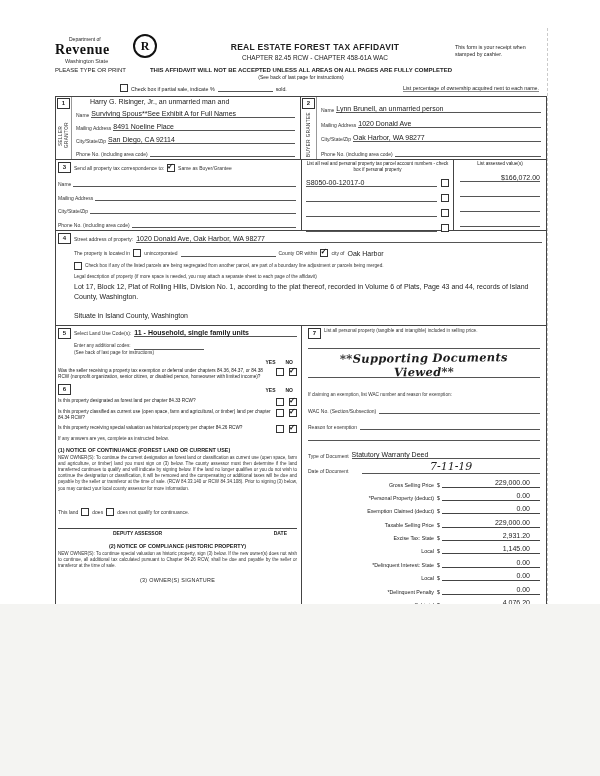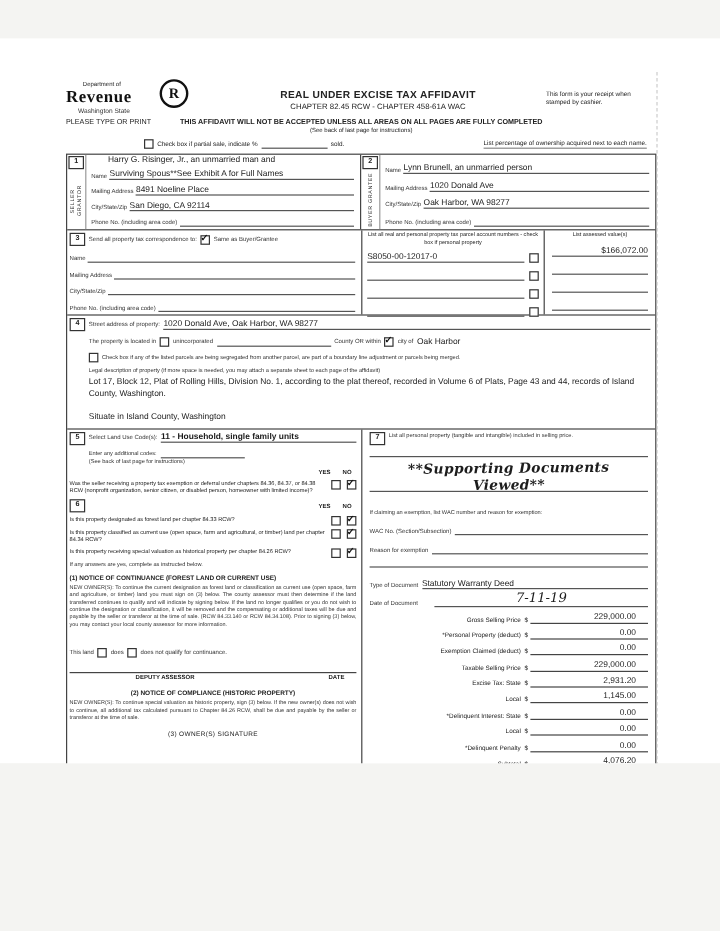--- a/index.html
+++ b/index.html
@@ -1,17 +1,17 @@
 <!DOCTYPE html>
 <html><head>
 <meta charset="utf-8">
 <style>
   html,body{margin:0;padding:0;}
   body{width:600px;height:776px;background:#f4f4f2;font-family:"Liberation Sans",sans-serif;-webkit-font-smoothing:antialiased;}
-  .page{position:relative;width:600px;height:604px;background:#ffffff;overflow:hidden;color:#222;margin-top:32px;}
+  .page{position:relative;width:600px;height:604px;background:#ffffff;overflow:hidden;color:#222;}
   .doc{position:absolute;left:55px;top:36px;width:492px;}
   
   .lbl{font-size:5px;color:#333;white-space:nowrap;}
   .val{font-size:7px;color:#1a1a1a;}
   .line{border-bottom:1px solid #555;flex:1;min-height:7px;display:flex;align-items:flex-end;}
   .cb{display:inline-block;width:6px;height:6px;border:1px solid #333;vertical-align:middle;position:relative;flex:none;background:#fff;}
   .cb.checked::after{content:"✓";position:absolute;left:-1px;top:-3px;font-size:8px;color:#111;font-weight:bold;}
   .numbox{width:11px;height:9px;border:1px solid #333;font-size:6px;font-weight:bold;text-align:center;line-height:9px;flex:none;background:#fff;}
   .vert{writing-mode:vertical-rl;transform:rotate(180deg);font-size:4.5px;letter-spacing:.5px;color:#333;line-height:1.3;text-align:center;}
   .hand{font-family:"DejaVu Serif",serif;font-style:italic;color:#1d1d1d;}
@@ -95,21 +95,21 @@
 
     <div class="hdr-top">
       <div class="logo">
         <div class="dept">Department of</div>
         <div class="rev">Revenue</div>
         <div class="wa">Washington State</div>
         <div class="logo-circle">R</div>
         <div class="please">PLEASE TYPE OR PRINT</div>
       </div>
       <div class="hdr-center">
-        <div class="hdr-title">REAL UNDER EXCISE TAX AFFIDAVIT</div>
+        <div class="hdr-title">REAL ESTATE FOREST TAX AFFIDAVIT</div>
         <div class="hdr-sub">CHAPTER 82.45 RCW  -  CHAPTER 458-61A WAC</div>
       </div>
       <div class="hdr-note">This form is your receipt when stamped by cashier.</div>
     </div>
     <div class="warn">THIS AFFIDAVIT WILL NOT BE ACCEPTED UNLESS ALL AREAS ON ALL PAGES ARE FULLY COMPLETED</div>
     <div class="seeback">(See back of last page for instructions)</div>
     <div class="partialrow">
       <span class="cb"></span>
       <span>Check box if partial sale, indicate %</span>
       <span class="gap"></span>

